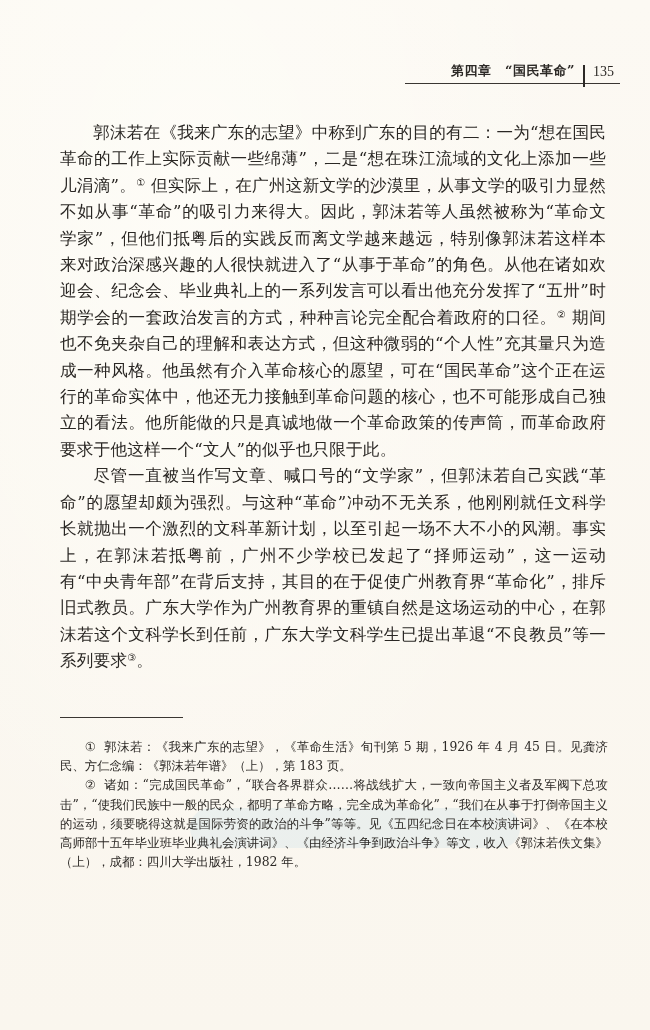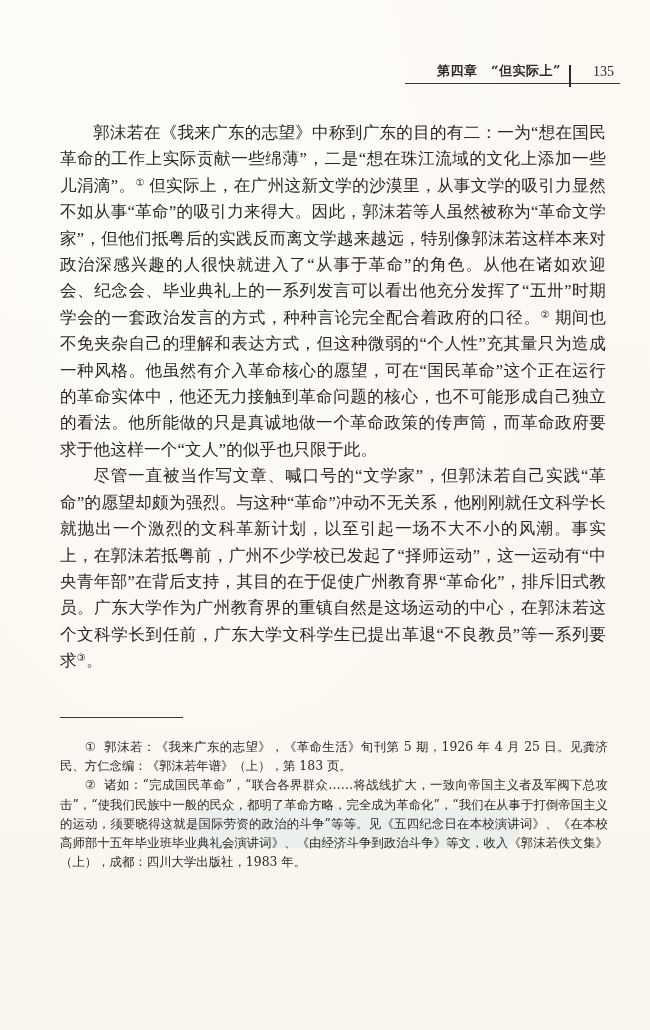--- a/index.html
+++ b/index.html
@@ -42,21 +42,21 @@
       padding-bottom: 3px;
       letter-spacing: 0.5px;
     }
     .rh-divider {
       width: 2px;
       height: 22px;
       background: #2c2926;
       margin-bottom: -4px;
     }
     .rh-page {
-      padding-left: 22px;
+      padding-left: 8px;
       padding-right: 6px;
       padding-bottom: 3px;
       font-weight: normal;
       font-family: "Liberation Serif", serif;
       font-size: 14px;
     }
     .body-text {
       position: absolute;
       left: 60px;
       top: 120px;
@@ -65,21 +65,20 @@
       line-height: 26.4px;
       text-align: justify;
       text-justify: inter-character;
       letter-spacing: 0.2px;
     }
     .body-text p {
       margin: 0;
     }
     .body-text p.indent {
       text-indent: 2em;
-      font-family: Liberation Serif, serif;
     }
     .fn-ref {
       font-size: 10px;
       vertical-align: 5px;
       line-height: 0;
     }
     .footnote-rule {
       position: absolute;
       left: 60px;
       top: 717px;
@@ -124,40 +123,40 @@
       background: rgba(150, 195, 225, 0.14);
       pointer-events: none;
     }
   </style>
 </head>
 <body>
 
 <div class="page">
 
   <div class="running-head">
-    <span class="rh-chapter">第四章　“但实际上”</span>
+    <span class="rh-chapter">第四章　“国民革命”</span>
     <span class="rh-divider"></span>
     <span class="rh-page">135</span>
   </div>
 
   <div class="body-text">
     <p class="indent">
       <span>郭沫若在《我来广东的志望》中称到广东的目的有二：一为“想在国民革命的工作上实际贡献一些绵薄”，二是“想在珠江流域的文化上添加一些儿涓滴”。</span><sup class="fn-ref">①</sup><span> 但实际上，在广州这新文学的沙漠里，从事文学的吸引力显然不如从事“革命”的吸引力来得大。因此，郭沫若等人虽然被称为“革命文学家”，但他们抵粤后的实践反而离文学越来越远，特别像郭沫若这样本来对政治深感兴趣的人很快就进入了“从事于革命”的角色。从他在诸如欢迎会、纪念会、毕业典礼上的一系列发言可以看出他充分发挥了“五卅”时期学会的一套政治发言的方式，种种言论完全配合着政府的口径。</span><sup class="fn-ref">②</sup><span> 期间也不免夹杂自己的理解和表达方式，但这种微弱的“个人性”充其量只为造成一种风格。他虽然有介入革命核心的愿望，可在“国民革命”这个正在运行的革命实体中，他还无力接触到革命问题的核心，也不可能形成自己独立的看法。他所能做的只是真诚地做一个革命政策的传声筒，而革命政府要求于他这样一个“文人”的似乎也只限于此。</span>
     </p>
     <p class="indent">
       <span>尽管一直被当作写文章、喊口号的“文学家”，但郭沫若自己实践“革命”的愿望却颇为强烈。与这种“革命”冲动不无关系，他刚刚就任文科学长就抛出一个激烈的文科革新计划，以至引起一场不大不小的风潮。事实上，在郭沫若抵粤前，广州不少学校已发起了“择师运动”，这一运动有“中央青年部”在背后支持，其目的在于促使广州教育界“革命化”，排斥旧式教员。广东大学作为广州教育界的重镇自然是这场运动的中心，在郭沫若这个文科学长到任前，广东大学文科学生已提出革退“不良教员”等一系列要求</span><sup class="fn-ref">③</sup><span>。</span>
     </p>
   </div>
 
   <div class="footnote-rule"></div>
 
   <div class="watermark-logo"></div>
 
   <div class="footnotes">
     <p class="footnote">
-      <span class="fn-mark">①</span><span>郭沫若：《我来广东的志望》，《革命生活》旬刊第 5 期，1926 年 4 月 25 日。见龚济民、方仁念编：《郭沫若年谱》（上），第 183 页。</span>
+      <span class="fn-mark">①</span><span>郭沫若：《我来广东的志望》，《革命生活》旬刊第 5 期，1926 年 4 月 45 日。见龚济民、方仁念编：《郭沫若年谱》（上），第 183 页。</span>
     </p>
     <p class="footnote">
-      <span class="fn-mark">②</span><span>诸如：“完成国民革命”，“联合各界群众……将战线扩大，一致向帝国主义者及军阀下总攻击”，“使我们民族中一般的民众，都明了革命方略，完全成为革命化”，“我们在从事于打倒帝国主义的运动，须要晓得这就是国际劳资的政治的斗争”等等。见《五四纪念日在本校演讲词》、《在本校高师部十五年毕业班毕业典礼会演讲词》、《由经济斗争到政治斗争》等文，收入《郭沫若佚文集》（上），成都：四川大学出版社，1983 年。</span>
+      <span class="fn-mark">②</span><span>诸如：“完成国民革命”，“联合各界群众……将战线扩大，一致向帝国主义者及军阀下总攻击”，“使我们民族中一般的民众，都明了革命方略，完全成为革命化”，“我们在从事于打倒帝国主义的运动，须要晓得这就是国际劳资的政治的斗争”等等。见《五四纪念日在本校演讲词》、《在本校高师部十五年毕业班毕业典礼会演讲词》、《由经济斗争到政治斗争》等文，收入《郭沫若佚文集》（上），成都：四川大学出版社，1982 年。</span>
     </p>
   </div>
 
 </div>
 
 </body></html>

